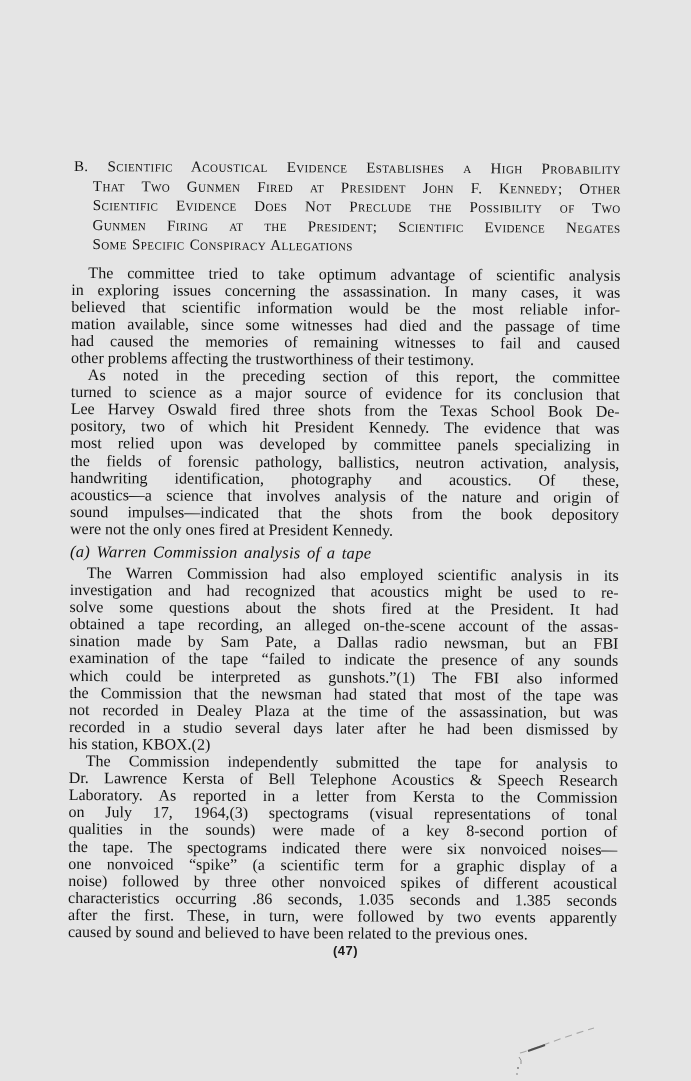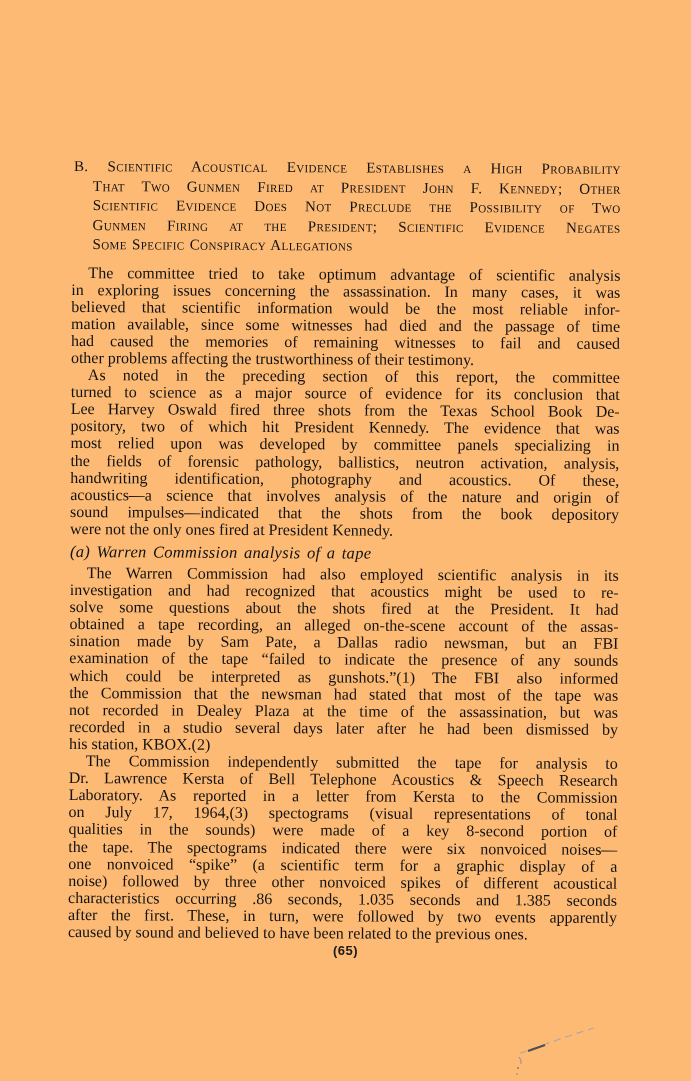--- a/index.html
+++ b/index.html
@@ -4,21 +4,21 @@
 <style>
   html, body {
     margin: 0;
     padding: 0;
     background: #ffffff;
   }
   .page {
     position: relative;
     width: 691px;
     height: 1081px;
-    background: #fdba74;
+    background: #e5e5e5;
     color: #121212;
     font-family: "Liberation Serif", serif;
     overflow: hidden;
   }
   .content {
     position: absolute;
     left: 72px;
     top: 157px;
     width: 549px;
     transform: rotate(0.3deg);
@@ -152,21 +152,21 @@
         <div class="line">the tape. The spectograms indicated there were six nonvoiced noises—</div>
         <div class="line">one nonvoiced “spike” (a scientific term for a graphic display of a</div>
         <div class="line">noise) followed by three other nonvoiced spikes of different acoustical</div>
         <div class="line">characteristics occurring .86 seconds, 1.035 seconds and 1.385 seconds</div>
         <div class="line">after the first. These, in turn, were followed by two events apparently</div>
         <div class="line last">caused by sound and believed to have been related to the previous ones.</div>
       </div>
 
   </div>
 
-  <div class="page-number">(65)</div>
+  <div class="page-number">(47)</div>
 
   <svg class="pencil-artifact" viewBox="0 0 95 62">
     <path d="M8,33 C 22,29 48,18 82,8" fill="none" stroke="#a8a8a8" stroke-width="1.1" stroke-dasharray="7 5"></path>
     <path d="M16,31 L 33,25" fill="none" stroke="#4f4f4f" stroke-width="2"></path>
     <path d="M7,37 q 3,3 2,7" fill="none" stroke="#8f8f8f" stroke-width="1"></path>
     <circle cx="6" cy="48" r="1" fill="#7d7d7d"></circle>
     <circle cx="5" cy="54" r="0.9" fill="#9a9a9a"></circle>
   </svg>
 
 </div>

